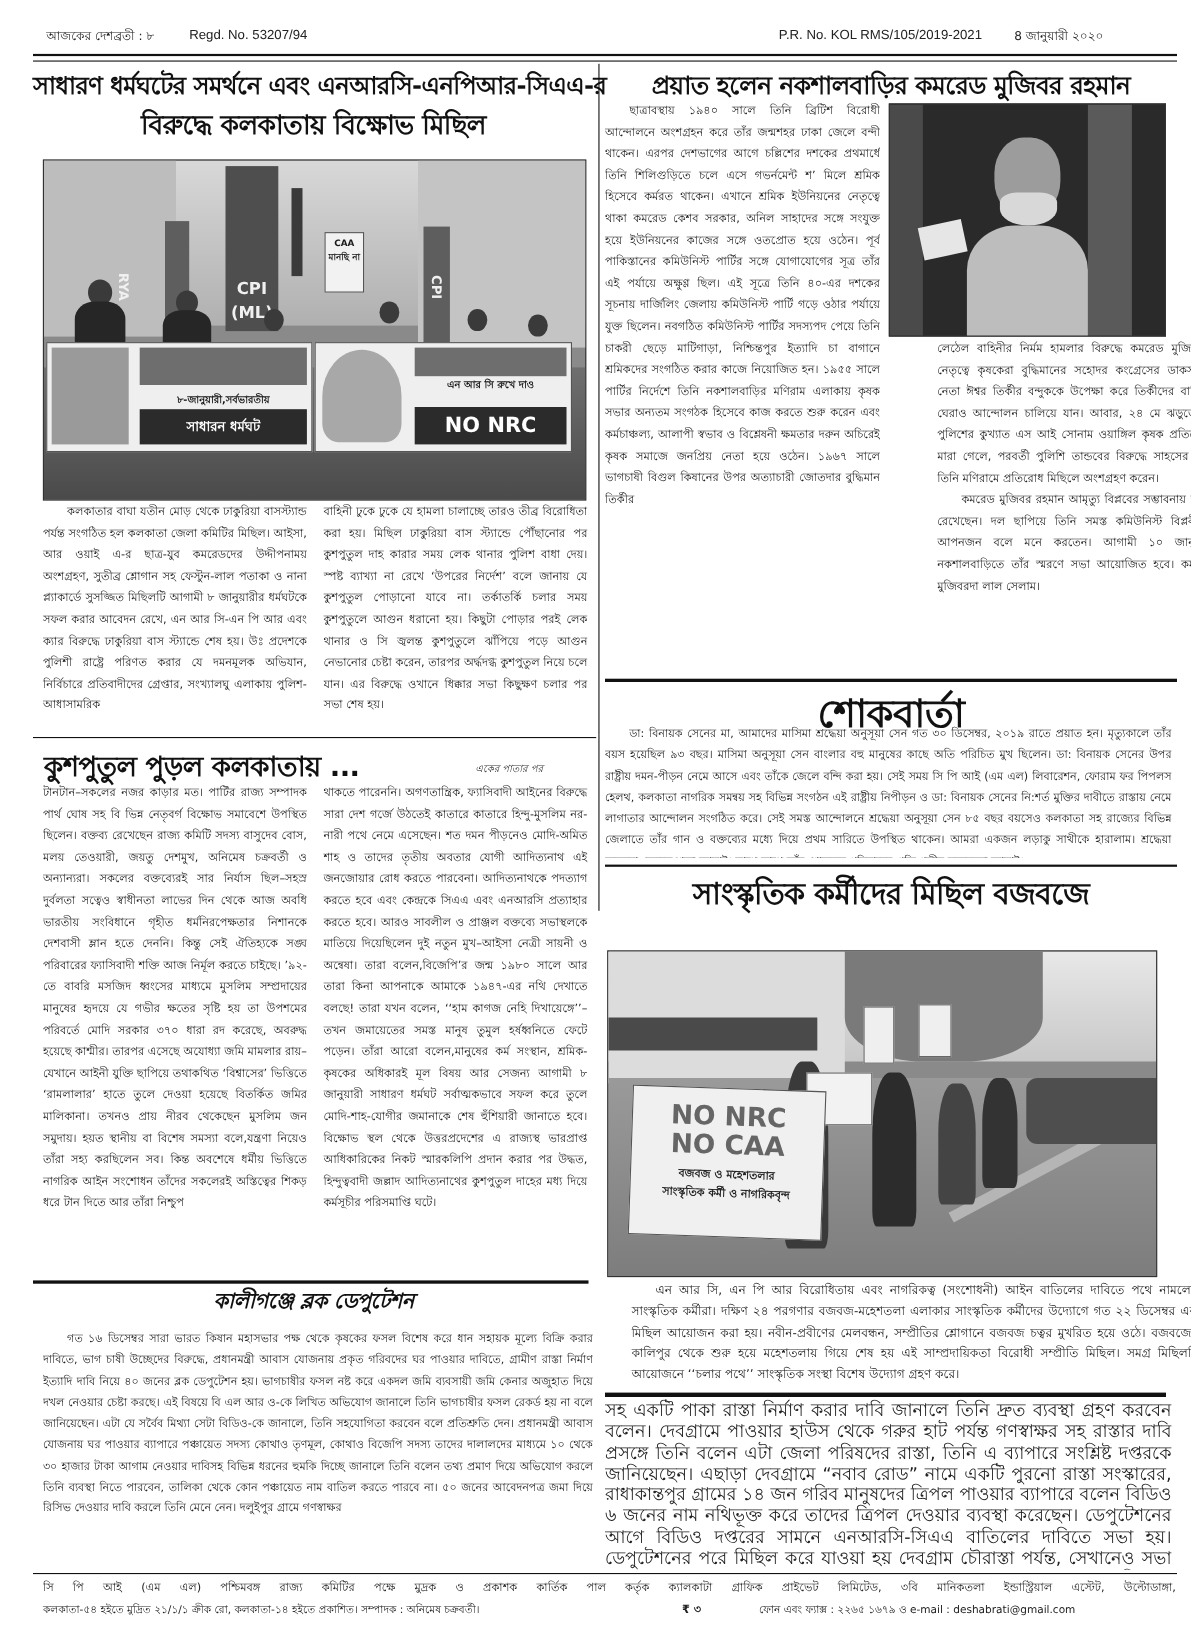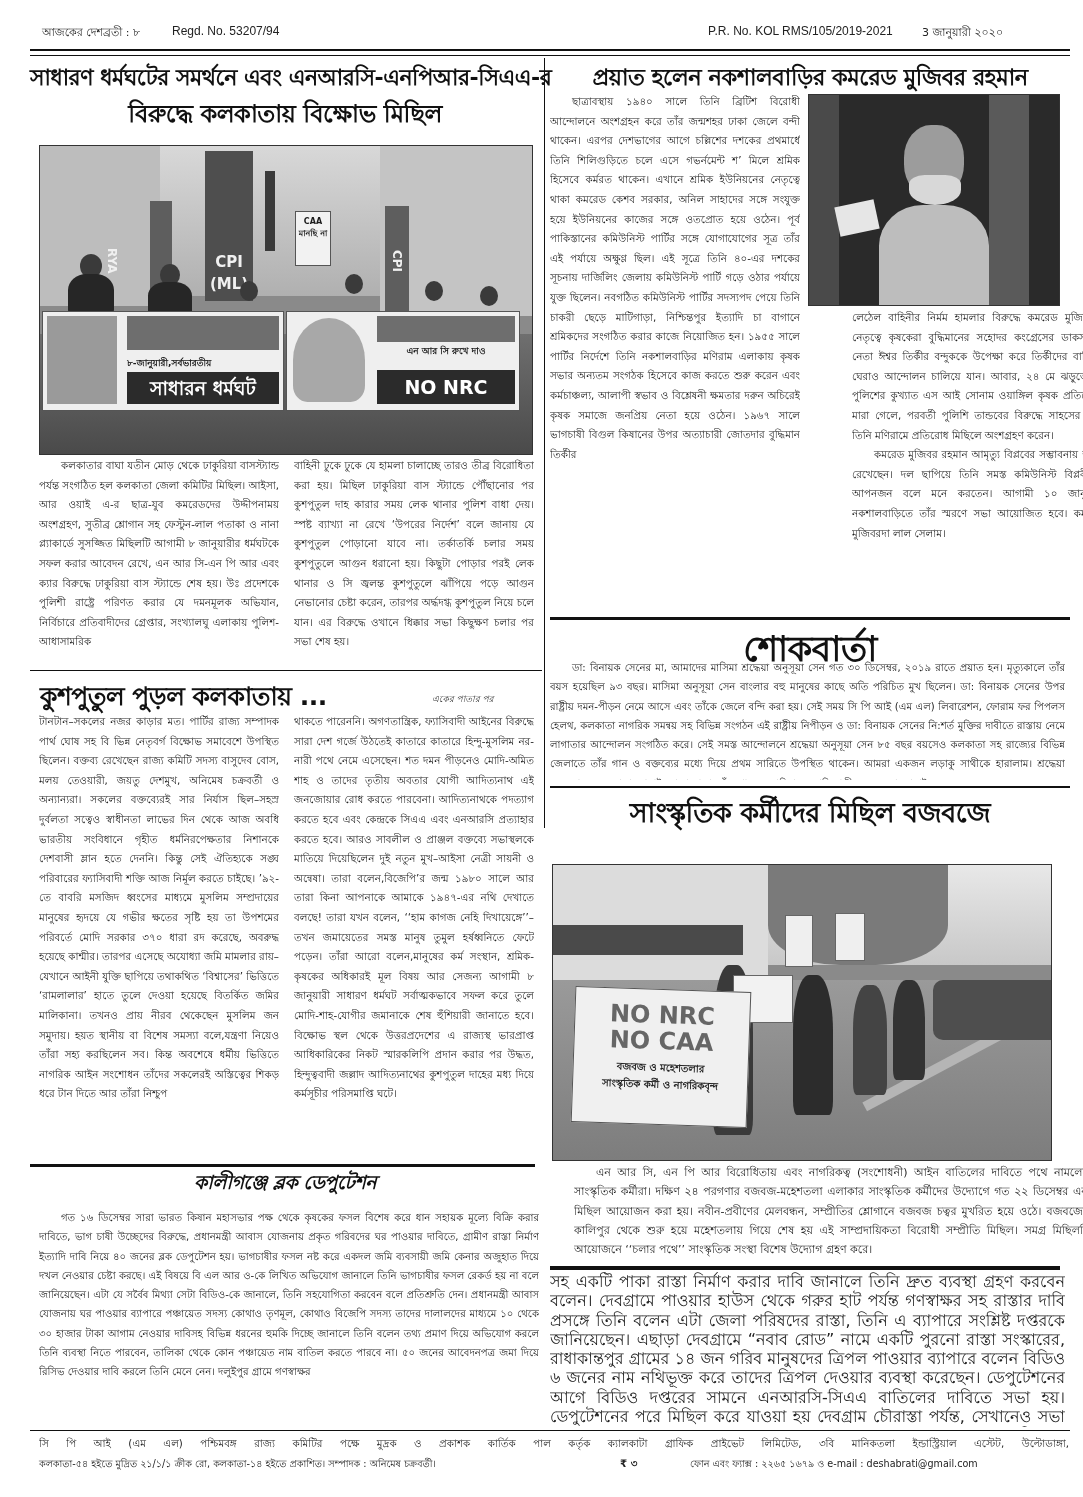--- a/index.html
+++ b/index.html
@@ -21,21 +21,21 @@
   .person { position: absolute; background: #262626; border-radius: 40% 40% 10% 10%; }
   .head { position: absolute; background: #3a3a3a; border-radius: 50%; }
   .footer-text { font-family: "DejaVu Sans", sans-serif; font-size: 10.3px; line-height: 19px; color: #222; }
 </style>
 </head>
 <body>
 
 <div class="abs hdr" style="left:30px; font-family:'DejaVu Sans',sans-serif; font-size:11px;margin-left:12px;">আজকের দেশব্রতী : ৮</div>
 <div class="abs hdr" style="left:172px;">Regd. No. 53207/94</div>
 <div class="abs hdr" style="left:708px;">P.R. No. KOL RMS/105/2019-2021</div>
-<div class="abs hdr" style="left:922px; font-family:'DejaVu Sans',sans-serif; font-size:11px;">3 জানুয়ারী ২০২০</div>
+<div class="abs hdr" style="left:922px; font-family:'DejaVu Sans',sans-serif; font-size:11px;">8 জানুয়ারী ২০২০</div>
 <div class="rule" style="left:30px; top:49px; width:1040px; height:2px;"></div>
 <div class="rule" style="left:30px; top:55px; width:1040px; height:1px;"></div>
 
 <div class="rule" style="left:544px; top:58px; width:1px; height:610px;"></div>
 <div class="rule" style="left:544px; top:668px; width:1px; height:160px;"></div>
 
 <section>
   <div class="abs headline" style="left:30px; top:60px; width:510px; font-size:22px;">সাধারণ ধর্মঘটের সমর্থনে এবং এনআরসি-এনপিআর-সিএএ-র</div>
   <div class="abs headline" style="left:30px; top:95px; width:510px; font-size:24px;">বিরুদ্ধে কলকাতায় বিক্ষোভ মিছিল</div>
 
@@ -57,22 +57,22 @@
     <div class="head" style="left:120px; top:118px; width:20px; height:22px;"></div>
     <div class="person" style="left:108px; top:136px; width:44px; height:34px;"></div>
     <div class="head" style="left:200px; top:135px; width:18px; height:20px;"></div>
     <div class="head" style="left:305px; top:128px; width:18px; height:20px;"></div>
     <div class="head" style="left:385px; top:135px; width:18px; height:20px;"></div>
     <div class="head" style="left:440px; top:140px; width:18px; height:20px;"></div>
 
     <div class="banner" style="left:2px; top:165px; width:242px; height:100px;">
       <div class="abs" style="left:4px; top:4px; width:70px; height:88px; background:#9a9a9a;"></div>
       <div class="abs" style="left:84px; top:4px; width:152px; height:34px; background:#6e6e6e;"></div>
-      <div class="abs" style="left:84px; top:44px; width:152px; font-family:'DejaVu Sans',sans-serif; font-size:9px; font-weight:bold;">৮-জানুয়ারী,সর্বভারতীয়</div>
-      <div class="banner-dark" style="left:84px; top:60px; width:152px; height:32px; font-size:19px; line-height:32px;">সাধারন ধর্মঘট</div>
+      <div class="abs" style="left:84px; top:44px; width:152px; font-family:'DejaVu Sans',sans-serif; font-size:9px; text-align:center; font-weight:bold;">৮-জানুয়ারী,সর্বভারতীয়</div>
+      <div class="banner-dark" style="left:84px; top:60px; width:152px; height:32px; font-size:12px; line-height:32px;">সাধারন ধর্মঘট</div>
     </div>
     <div class="banner" style="left:246px; top:165px; width:234px; height:100px;">
       <div class="abs" style="left:6px; top:6px; width:72px; height:84px; background:#a8a8a8; border-radius:50% 50% 20% 20%;"></div>
       <div class="abs" style="left:90px; top:4px; width:138px; height:26px; background:#6e6e6e;"></div>
       <div class="abs" style="left:90px; top:34px; width:138px; font-family:'DejaVu Sans',sans-serif; font-size:9px; text-align:center; font-weight:bold; line-height:11px;">এন আর সি রুখে দাও</div>
       <div class="banner-dark" style="left:90px; top:58px; width:138px; height:34px; font-size:19px; line-height:34px;">NO NRC</div>
     </div>
   </div>
 
   <div class="abs body-text" style="left:39px; top:456px; width:240px; height:210px;">

